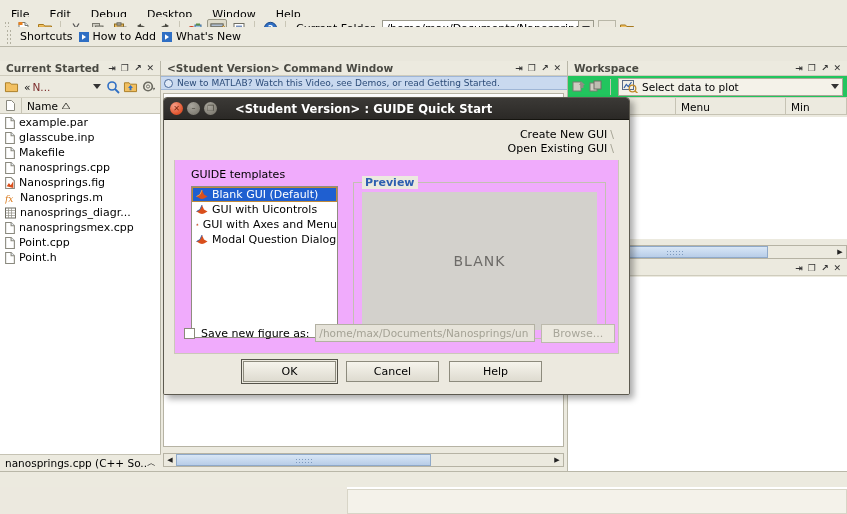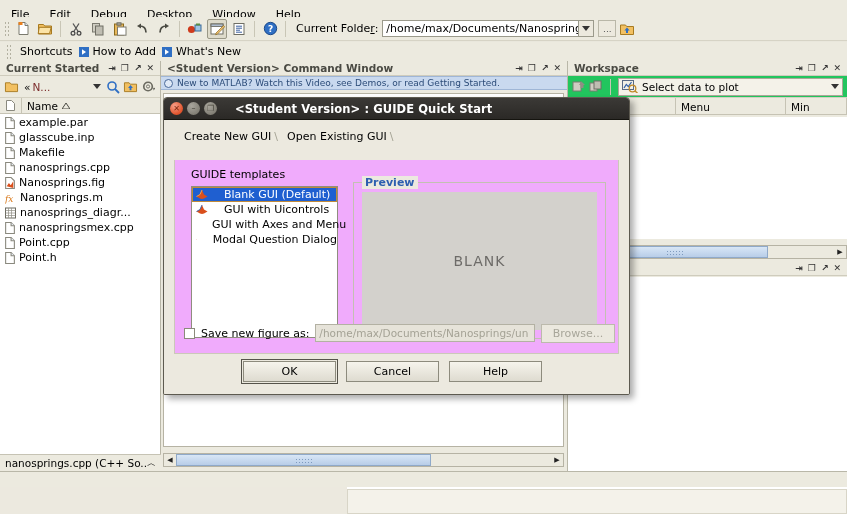--- a/index.html
+++ b/index.html
@@ -43,21 +43,21 @@
     height:17px; width:197px; background:#fff; border:1px solid #9b9a8c;
     font-size:11px; display:flex; align-items:center; padding:0 3px; color:#000; white-space:nowrap; overflow:hidden;
   }
   .cf-drop { width:15px; height:17px; border:1px solid #9b9a8c; border-left:none; background:#ece9de;
     display:flex; align-items:center; justify-content:center; }
   .cf-dots { width:18px; height:17px; border:1px solid #b9b7a8; background:#ece9de; margin-left:4px;
     display:flex; align-items:center; justify-content:center; font-size:9px; color:#555; }
 
   
   .shortcutbar {
-    position:absolute; left:0; top:42px; width:847px; height:20px;
+    position:absolute; left:0; top:27px; width:847px; height:20px;
     background:#eceadf; border-bottom:1px solid #b9b7a8;
     display:flex; align-items:center; padding-left:6px; gap:6px;
   }
   .shortcutbar .sc { font-size:11px; display:flex; align-items:center; gap:4px; }
 
   
   .panel-title {
     height:15px; display:flex; align-items:center;
     background:#eceadf; font-size:10.5px; font-weight:bold; color:#4a4a43;
     padding-left:6px; border-bottom:1px solid #cfccbd;
@@ -162,36 +162,36 @@
   }
   .wbtn { width:13px; height:13px; border-radius:50%; display:flex; align-items:center; justify-content:center;
           font-size:8px; color:#3a2a20; font-family:"DejaVu Sans", sans-serif; }
   .wbtn.close { background:radial-gradient(circle at 35% 30%, #f6a08a, #e0522a 70%); color:#7c2a12; }
   .wbtn.min { background:radial-gradient(circle at 35% 30%, #a9a69d, #807d73 75%); color:#4a483f; }
   .wbtn.max { background:radial-gradient(circle at 35% 30%, #a9a69d, #807d73 75%); color:#4a483f; }
   .dlg-title .dtxt { color:#ffffff; font-size:11.5px; font-weight:bold; margin-left:14px; letter-spacing:.1px; }
 
   .dlg-body { position:absolute; left:0; top:22px; right:0; bottom:0; background:#ece9df; padding:8px 10px 0 10px; }
 
-  .tabstrip { height:16px; display:flex; align-items:flex-end; position:relative; padding-left:6px; }
+  .tabstrip { height:16px; display:flex; align-items:flex-end; position:relative; padding-left:6px;flex-direction:column; }
   .tab { font-size:11px; padding:0 5px 1px 4px; position:relative; white-space:nowrap; }
   .tab .slash { color:#a3a193; margin-left:3px; }
   .tab.active { font-weight:normal; }
 
   .tabpage {
     position:absolute; left:10px; right:10px; top:40px; bottom:40px;
     background:#f0abfc; border:1px solid #cbc8b9; border-top:none;
   }
   .sec-label { font-size:11px; position:absolute; }
 
   .tmpl-box {
     position:absolute; left:16px; top:26px; width:147px; height:152px;
     background:#ffffff; border:1px solid #8f8d7f;
   }
-  .tmpl-row { height:15px; display:flex; align-items:center; gap:16px; padding-left:4px; font-size:11px; white-space:nowrap; }
+  .tmpl-row { height:15px; display:flex; align-items:center; gap:4px; padding-left:4px; font-size:11px; white-space:nowrap; }
   .tmpl-row.selected { background:#1f5fd0; color:#ffffff; outline:1px solid #c08a3a; outline-offset:-1px; }
 
   .preview-group {
     position:absolute; left:178px; top:22px; right:12px; bottom:14px;
     border:1px solid #c3c0b1; 
   }
   .preview-legend { position:absolute; left:8px; top:-7px; background:#ece9df; padding:0 3px;
                     font-size:11px; font-weight:bold; color:#2d5fb0; }
   .preview-inner { position:absolute; left:8px; right:8px; top:9px; bottom:8px;
                    background:#d3d1cc; display:flex; align-items:center; justify-content:center; }

